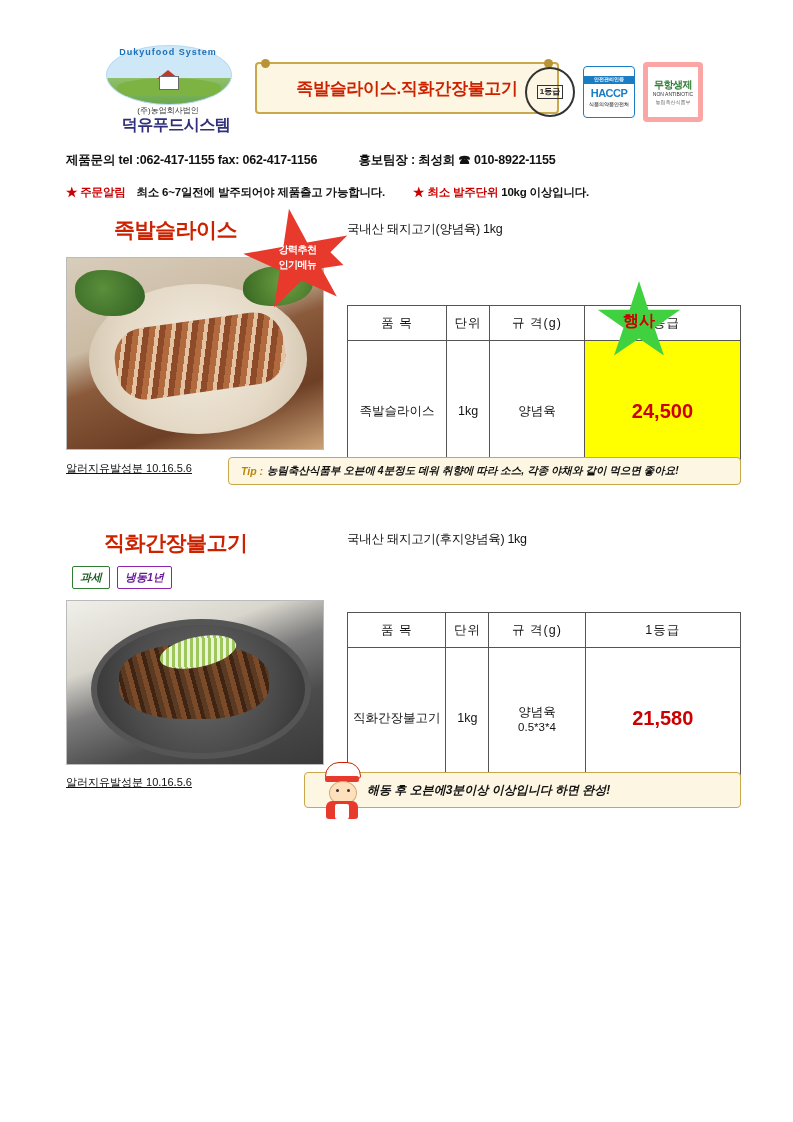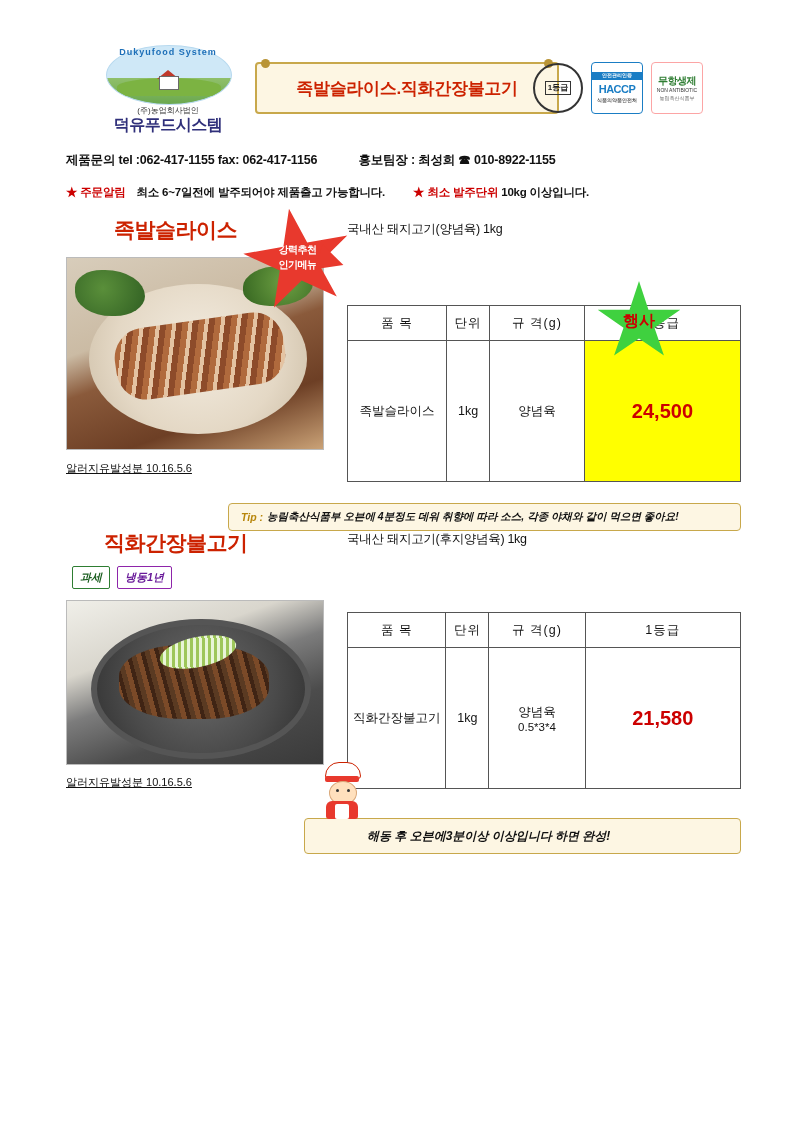--- a/index.html
+++ b/index.html
@@ -74,21 +74,21 @@
   .logo-sub {
     position: absolute;
     left: 0; top: 60px;
     width: 160px;
     font-size: 8px;
     color: #333;
     text-align: center;
   }
   .logo-name {
     position: absolute;
-    left: 0; top: 70px;
+    left: 8px; top: 70px;
     width: 160px;
     font-size: 16px;
     font-weight: bold;
     color: #2f2f7a;
     letter-spacing: -0.5px;
     text-align: center;
   }
 
   .title-banner {
     position: absolute;
@@ -153,21 +153,21 @@
     background: #fff;
     color: #1a7dc4;
     font-weight: bold;
     flex-direction: column;
     width: 50px; height: 50px;
   }
   .cert.haccp .top { font-size: 5px; color:#fff; background:#1a7dc4; width:100%; text-align:center; padding:1px 0;}
   .cert.haccp .mid { font-size: 11px; letter-spacing: -0.5px; margin-top:3px;}
   .cert.haccp .bot { font-size: 5px; color:#555; margin-top:2px;}
   .cert.green {
-    border: 1px solid #fca5a5;
+    border: 5px solid #fca5a5;
     border-radius: 4px;
     background: #fff;
     color: #2e7d32;
     flex-direction: column;
     width: 50px; height: 50px;
     justify-content: center;
   }
   .cert.green .g1 { font-size: 10px; font-weight: bold; letter-spacing: -0.5px;}
   .cert.green .g2 { font-size: 5px; margin-top: 2px; color:#333;}
   .cert.green .g3 { font-size: 5px; margin-top: 2px; color:#555;}
@@ -380,21 +380,20 @@
   
   .tipbox {
     position: absolute;
     border: 1px solid #c8a84b;
     background: #fdf6e3;
     border-radius: 4px;
     display: flex;
     align-items: center;
     padding: 12px 12px;
     box-sizing: border-box;
-    margin-top: 46px;
   }
   .tip1 {
     left: 228px; top: 457px;
     width: 513px; height: 28px;
     font-size: 10.5px;
     color: #111;
     font-weight: bold;
     font-style: italic;
   }
   .tip1 .tip-label { color: #b8860b; margin-right: 4px; }

